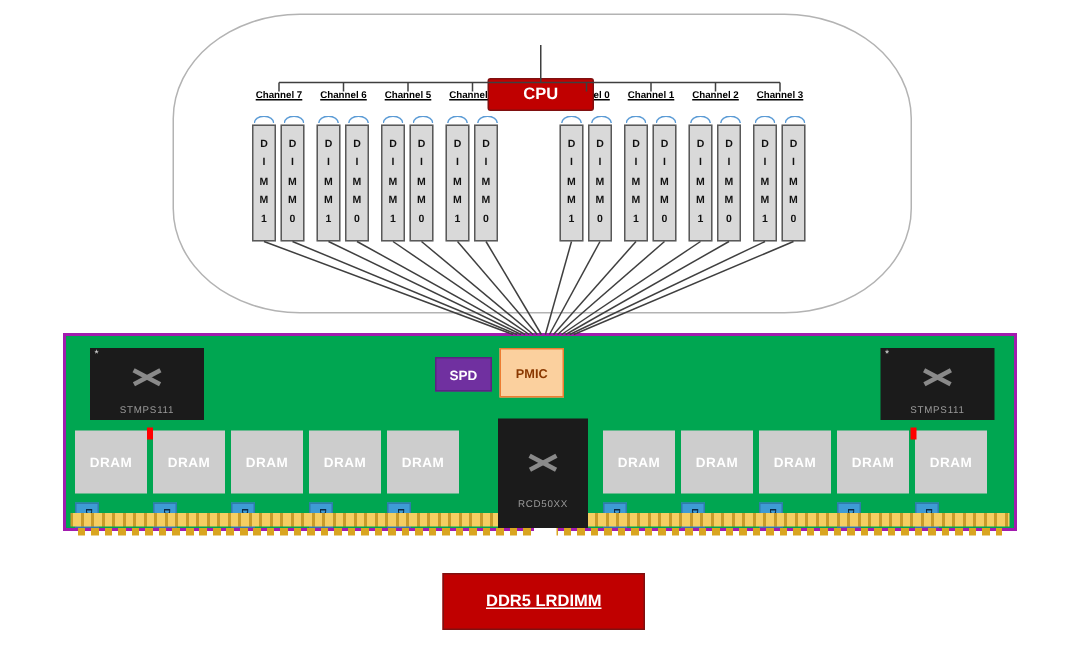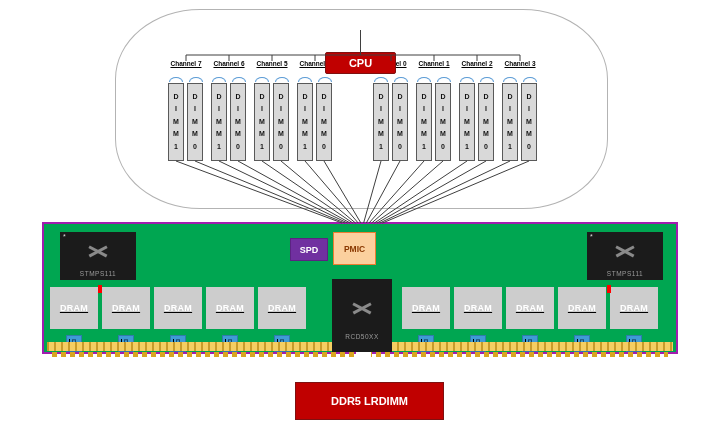--- a/index.html
+++ b/index.html
@@ -52,39 +52,39 @@
   #rcd .chip-label { bottom:12px; }
 
   #spd  { left:246px; top:14px; width:38px; height:23px; background:#7030A0;
           border:1px solid #5b2382; color:#fff; font-weight:bold; font-size:9px; }
   #pmic { left:289px; top:8px; width:43px; height:33px; background:#FBD09E;
           border:1px solid #ED7D31; color:#8a3800; font-weight:bold; font-size:8.5px; }
 
   .dram-row { position:absolute; top:63px; display:flex; gap:4px; }
   #dram-row-left  { left:6px; }
   #dram-row-right { left:358px; }
-  .dram-unit { display:flex; flex-direction:column; align-items:center; width:48px;text-decoration:underline; }
+  .dram-unit { display:flex; flex-direction:column; width:48px; }
   .dram { width:48px; height:42px; background:#CDCDCD; color:#fff; font-weight:bold;
           font-size:9px; letter-spacing:.3px; display:flex; align-items:center; justify-content:center; }
   .db { margin-top:6px; width:16px; height:17px; background:#3E9BD5; border:1px solid #2f7bab;
         color:#0b2a45; font-size:6px; font-weight:bold; writing-mode:vertical-rl;
         display:flex; align-items:center; justify-content:center; }
 
   .gold { position:absolute; left:3px; right:3px; bottom:1px; height:9px;
           background:repeating-linear-gradient(90deg,#C89B2A 0 2px,#F5CE62 2px 7px); }
   .pads { position:absolute; left:8px; right:8px; bottom:-5px; height:5px;
           background:repeating-linear-gradient(90deg,#D9A521 0 5px,transparent 5px 9px); }
   .notch { position:absolute; left:312px; bottom:-6px; width:15px; height:13px;
            background:#fff; z-index:3; }
   .mark { position:absolute; width:4px; height:8px; background:#FF0000; z-index:3; }
   #mark-left  { left:54px;  top:61px; }
   #mark-right { left:563px; top:61px; }
 
-  #ddr-label { left:295px; top:382px; width:149px; height:38px; background:#C00000;
-               border:1px solid #7f1010; color:#fff; font-weight:bold; font-size:11px; z-index:4; }
+  #ddr-label { left:295px; top:382px; width:135px; height:38px; background:#C00000;
+               border:1px solid #7f1010; color:#fff; font-weight:bold; font-size:11px; z-index:4;text-decoration:underline; }
 </style>
 </head>
 <body>
 
 <div id="page">
 
   <div id="package" class="abs"></div>
 
   <div id="cpu-box" class="abs flexc">CPU</div>
 

